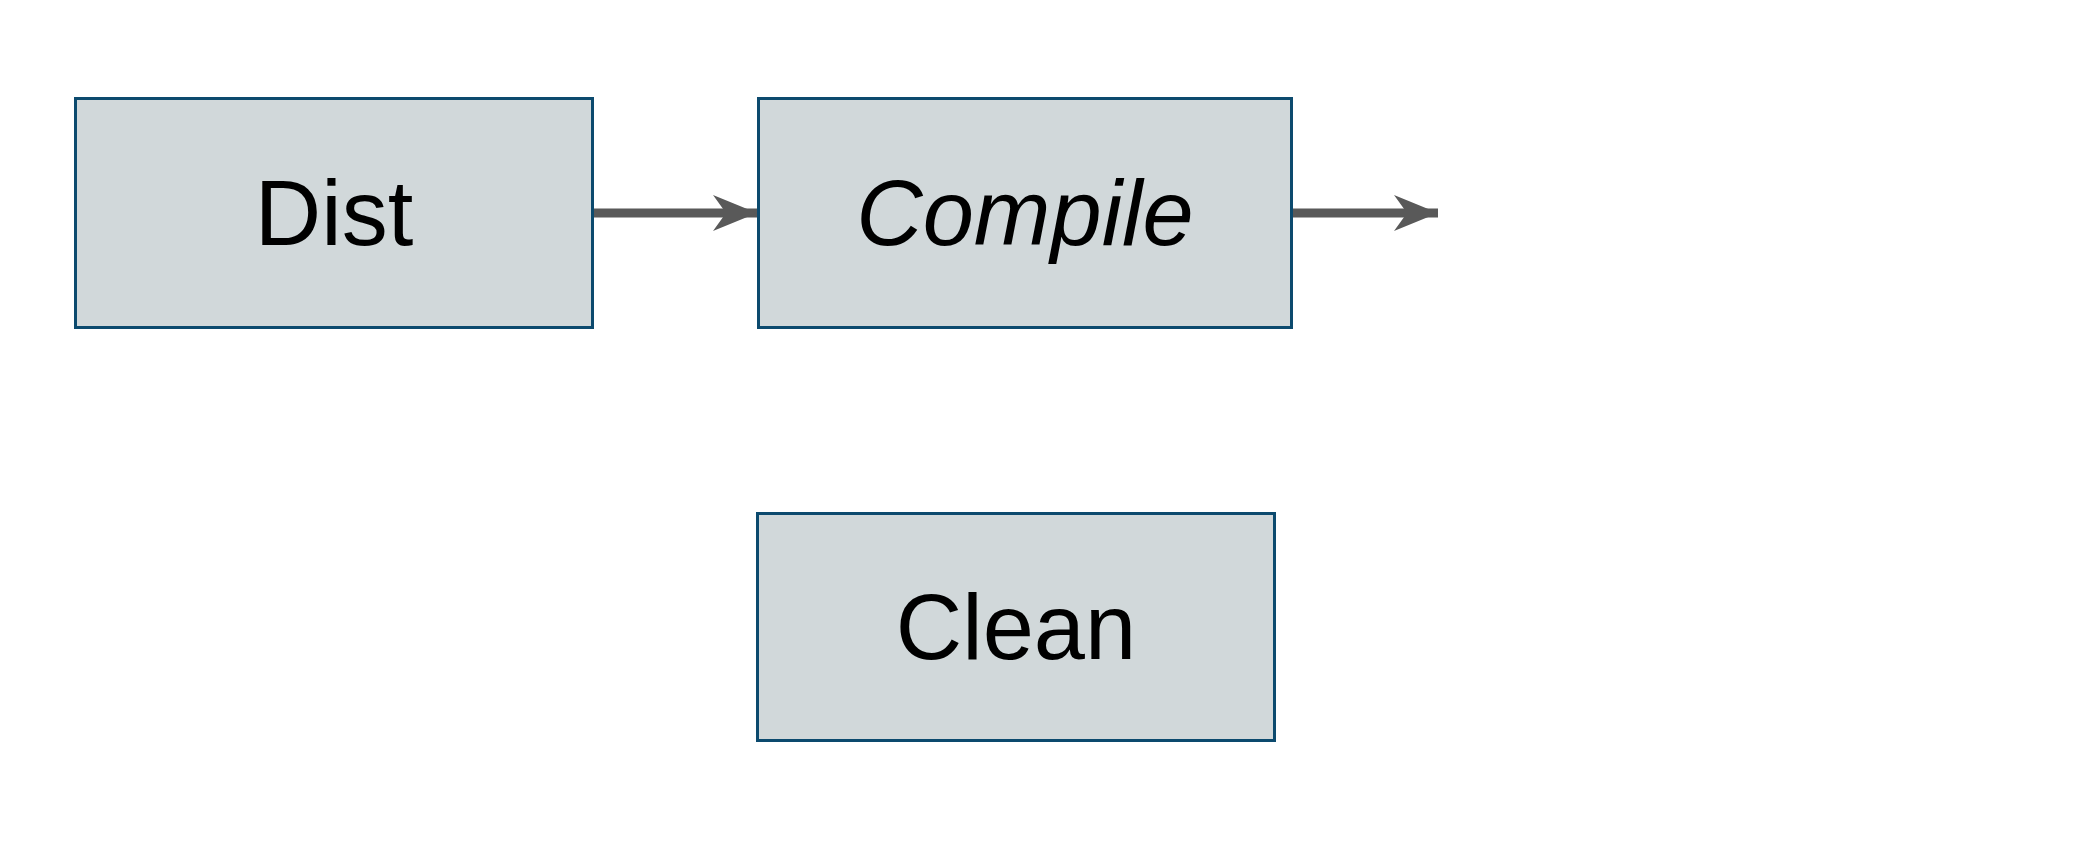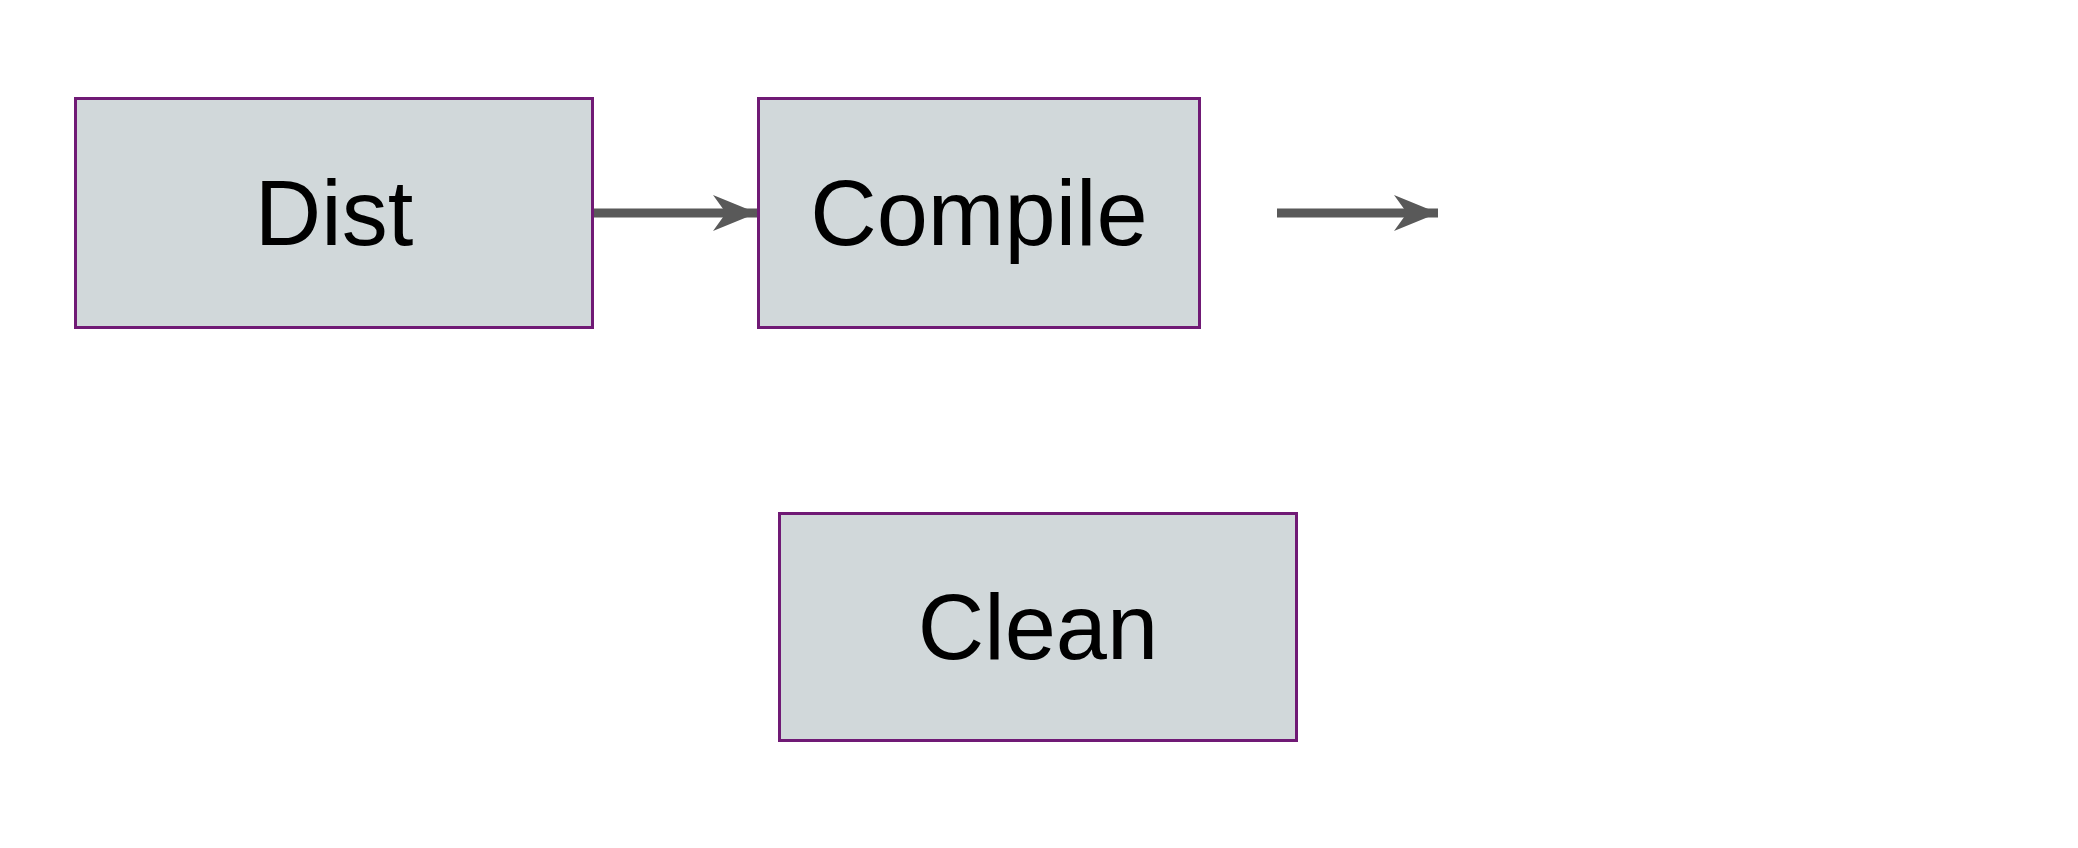--- a/index.html
+++ b/index.html
@@ -12,34 +12,34 @@
     width: 2078px;
     height: 848px;
     background: #ffffff;
     overflow: hidden;
     font-family: "Liberation Sans", sans-serif;
   }
   .node {
     position: absolute;
     box-sizing: border-box;
     background: #d1d8da;
-    border: 3px solid #701a75;
+    border: 3px solid #0c4a6e;
     display: flex;
     align-items: center;
     justify-content: center;
     font-size: 92px;
     font-weight: 400;
     color: #000000;
     letter-spacing: 0px;
     line-height: 1;
   }
   .node-dist    { left: 74px;   top: 97px;  width: 520px; height: 232px; }
-  .node-compile { left: 757px;  top: 97px;  width: 444px; height: 232px; }
+  .node-compile { left: 757px;  top: 97px;  width: 536px; height: 232px; font-style: italic; }
   .node-init    { left: 1438px; top: 97px;  width: 520px; height: 232px; }
-  .node-clean   { left: 756px;  top: 512px; width: 520px; height: 230px; margin-left: 22px; }
+  .node-clean   { left: 756px;  top: 512px; width: 520px; height: 230px; }
   .edges-layer {
     position: absolute;
     left: 0;
     top: 0;
     width: 2078px;
     height: 848px;
     pointer-events: none;
   }
 </style>
 </head>

